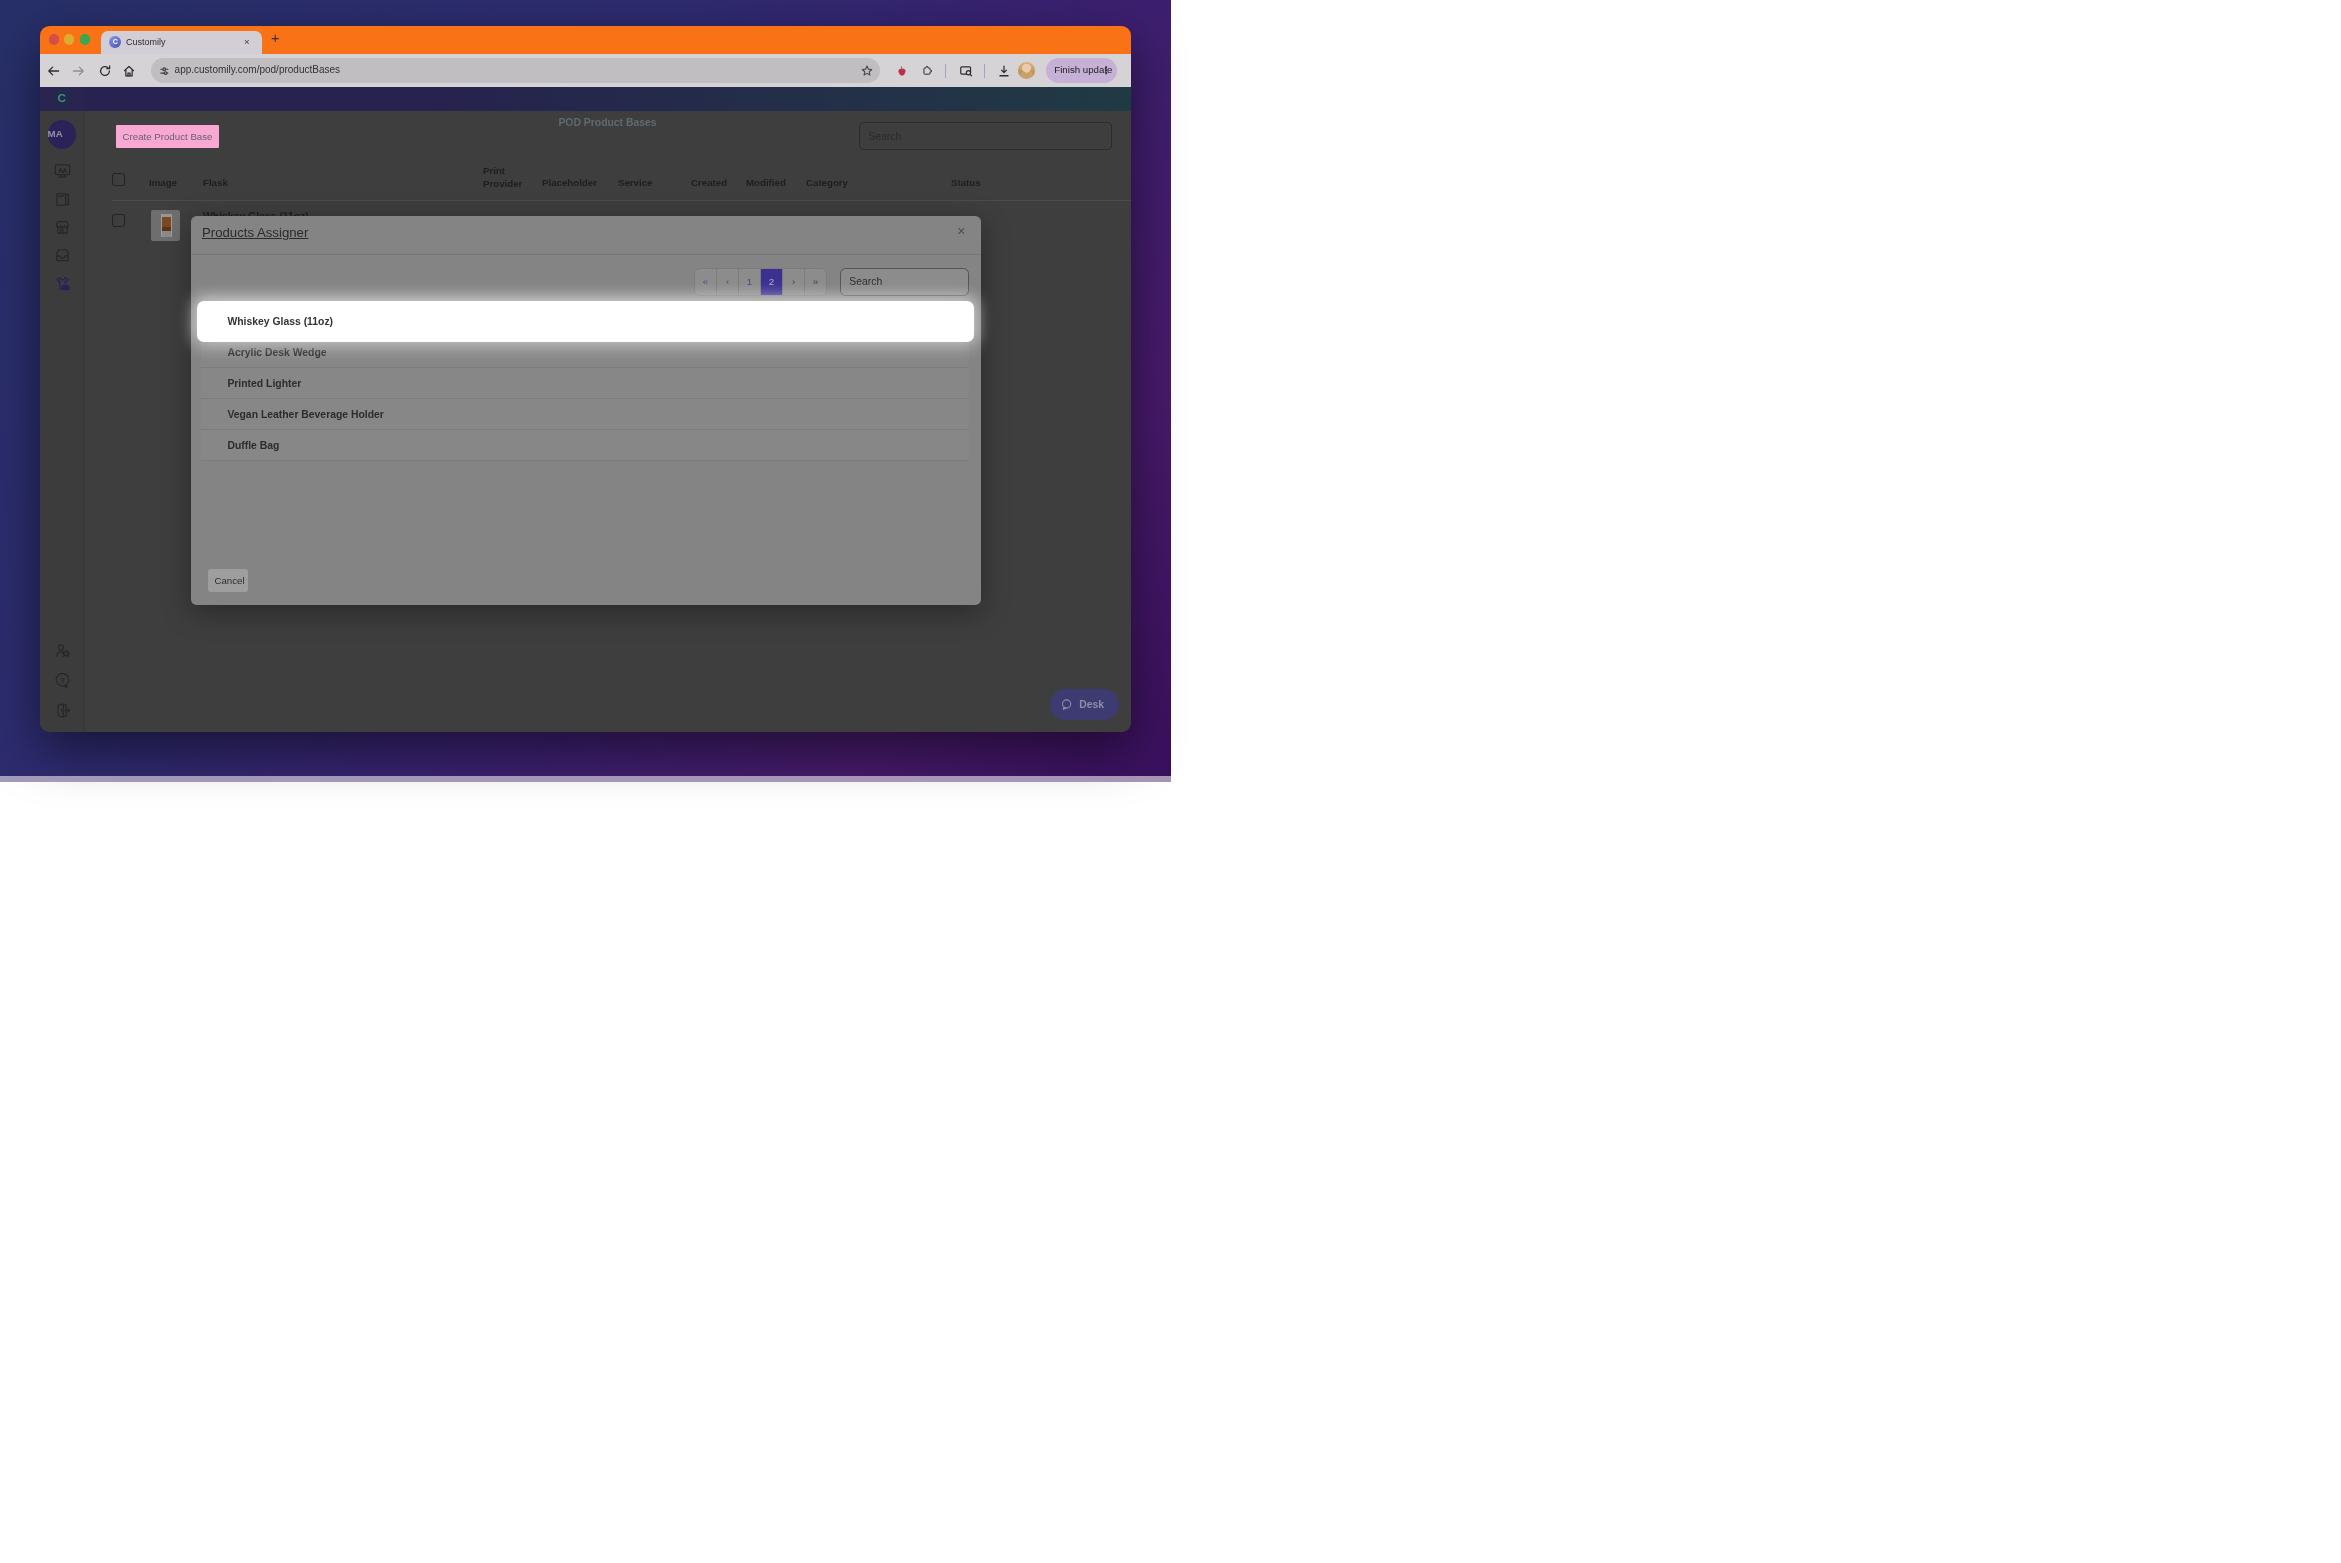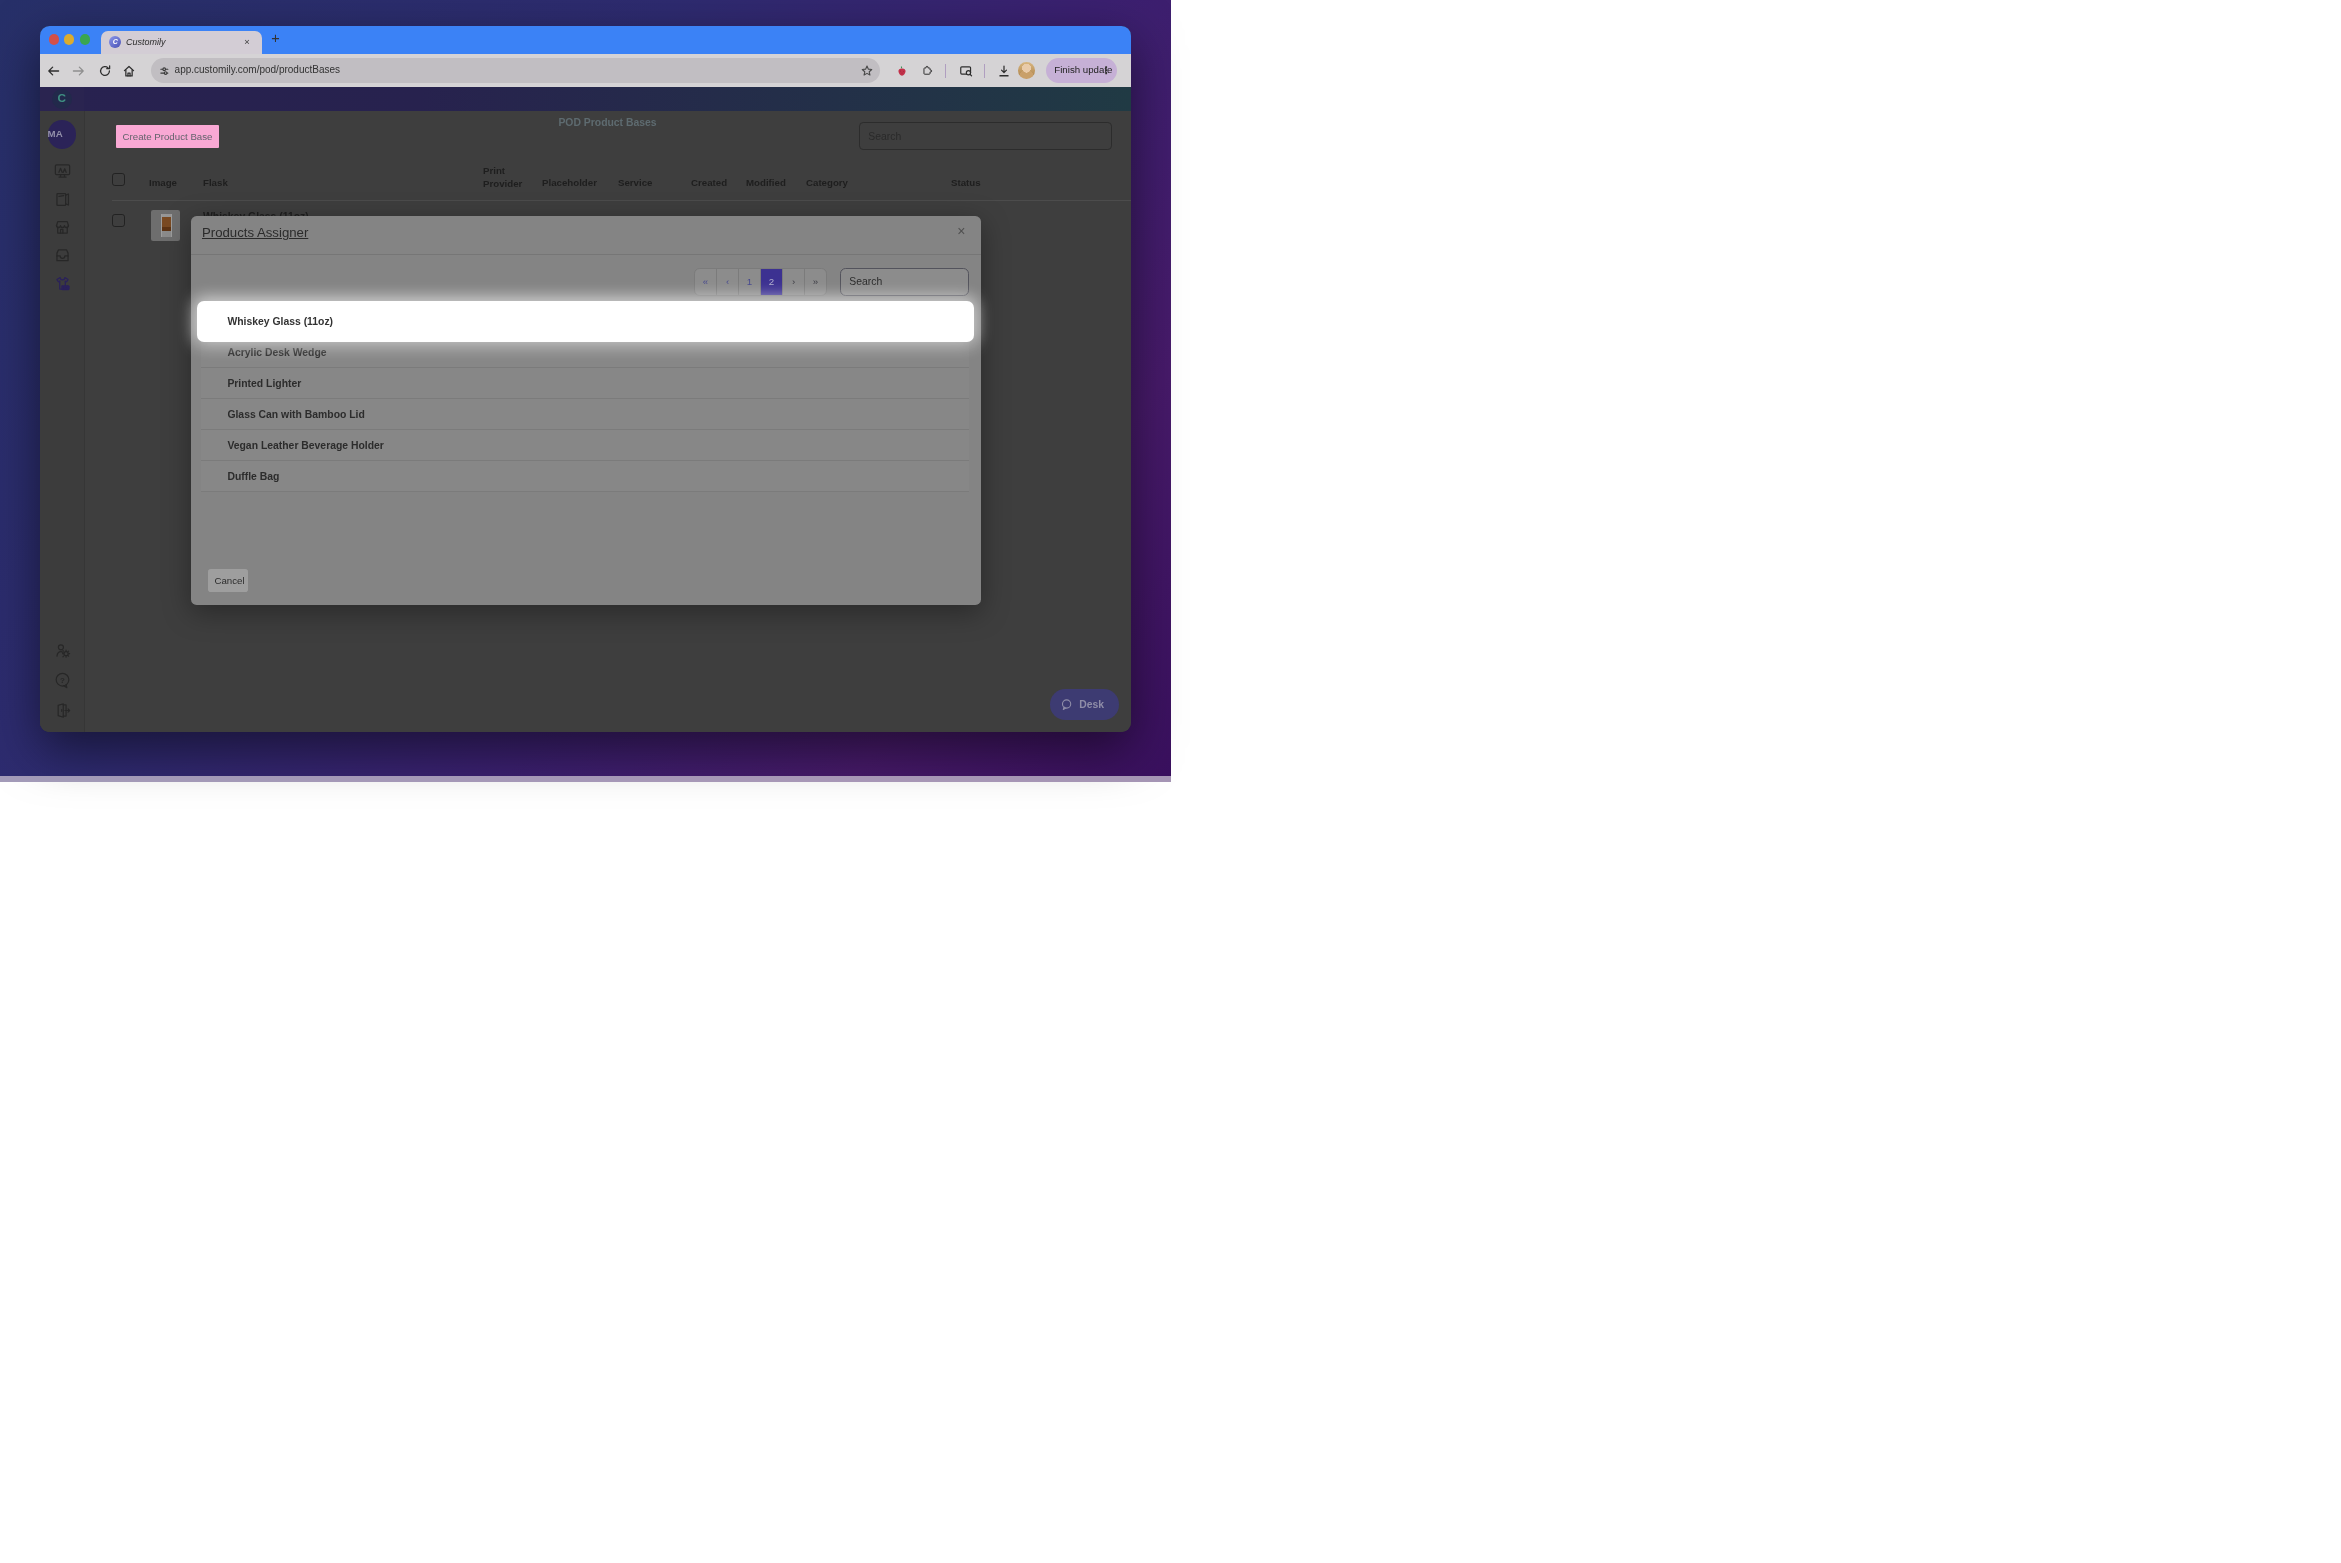--- a/index.html
+++ b/index.html
@@ -3,21 +3,21 @@
 <meta charset="utf-8">
 <style>
   html,body{margin:0;padding:0;width:1171px;height:782px;overflow:hidden;
     font-family:"Liberation Sans","DejaVu Sans",sans-serif;}
   .bg{position:fixed;inset:0;width:1171px;height:782px;
     background:linear-gradient(128deg,#273069 0%,#2e2b70 38%,#3b2070 62%,#471a6a 82%,#39105e 100%);}
   .bottom-strip{position:absolute;left:0;right:0;bottom:0;height:5.6px;background:#c0b7cb;opacity:.8;}
   .window{position:absolute;left:40px;top:26px;width:1091px;height:706px;border-radius:9.7px;
     box-shadow:0 17.4px 49px rgba(0,0,0,.5);overflow:hidden;background:#3e3e3e;}
   
-  .tabbar{position:absolute;top:0;left:0;right:0;height:28px;background:#3b82f6;font-style:italic;}
+  .tabbar{position:absolute;top:0;left:0;right:0;height:28px;background:#f97316;}
   .light{position:absolute;top:8.3px;width:10.4px;height:10.4px;border-radius:50%;}
   .l-red{left:9px;background:#d25049;} .l-yellow{left:24px;background:#dcac2f;} .l-green{left:40px;background:#3aa64f;}
   .tab{position:absolute;left:61px;top:4.9px;width:161px;height:23px;background:#d3cdd5;border-radius:7px 7px 0 0;}
   .favicon{position:absolute;left:8.3px;top:5.6px;width:11.8px;height:11.8px;border-radius:50%;
     background:linear-gradient(140deg,#8a97ea,#4a52b5);color:#fff;font-size:7px;font-weight:bold;
     text-align:center;line-height:11.8px;}
   .tab-title{position:absolute;left:25px;top:6.3px;font-size:9px;color:#2c2c2c;}
   .tab-close{position:absolute;left:143px;top:4.9px;font-size:9.7px;color:#444;}
   .newtab{position:absolute;left:231px;top:4.2px;font-size:14.6px;color:#333;font-weight:300;}
   .toolbar{position:absolute;top:28px;left:0;right:0;height:33px;background:#d5d3d5;}
@@ -261,21 +261,20 @@
           <span class="pbtn p-active">2</span>
           <span class="pbtn">›</span>
           <span class="pbtn">»</span>
         </div>
         <input class="msearch" placeholder="Search" style="">
 
         <div class="list">
           <div class="mrow spot"><div class="ring"></div><span>Whiskey Glass (11oz)</span></div>
           <div class="mrow">Acrylic Desk Wedge</div>
           <div class="mrow">Printed Lighter</div>
-          <div class="mrow">Glass Can with Bamboo Lid</div>
           <div class="mrow">Vegan Leather Beverage Holder</div>
           <div class="mrow">Duffle Bag</div>
         </div>
 
         <button class="cancel">Cancel</button>
       </div>
 
     </div>
   </div>
   <div class="bottom-strip"></div>

